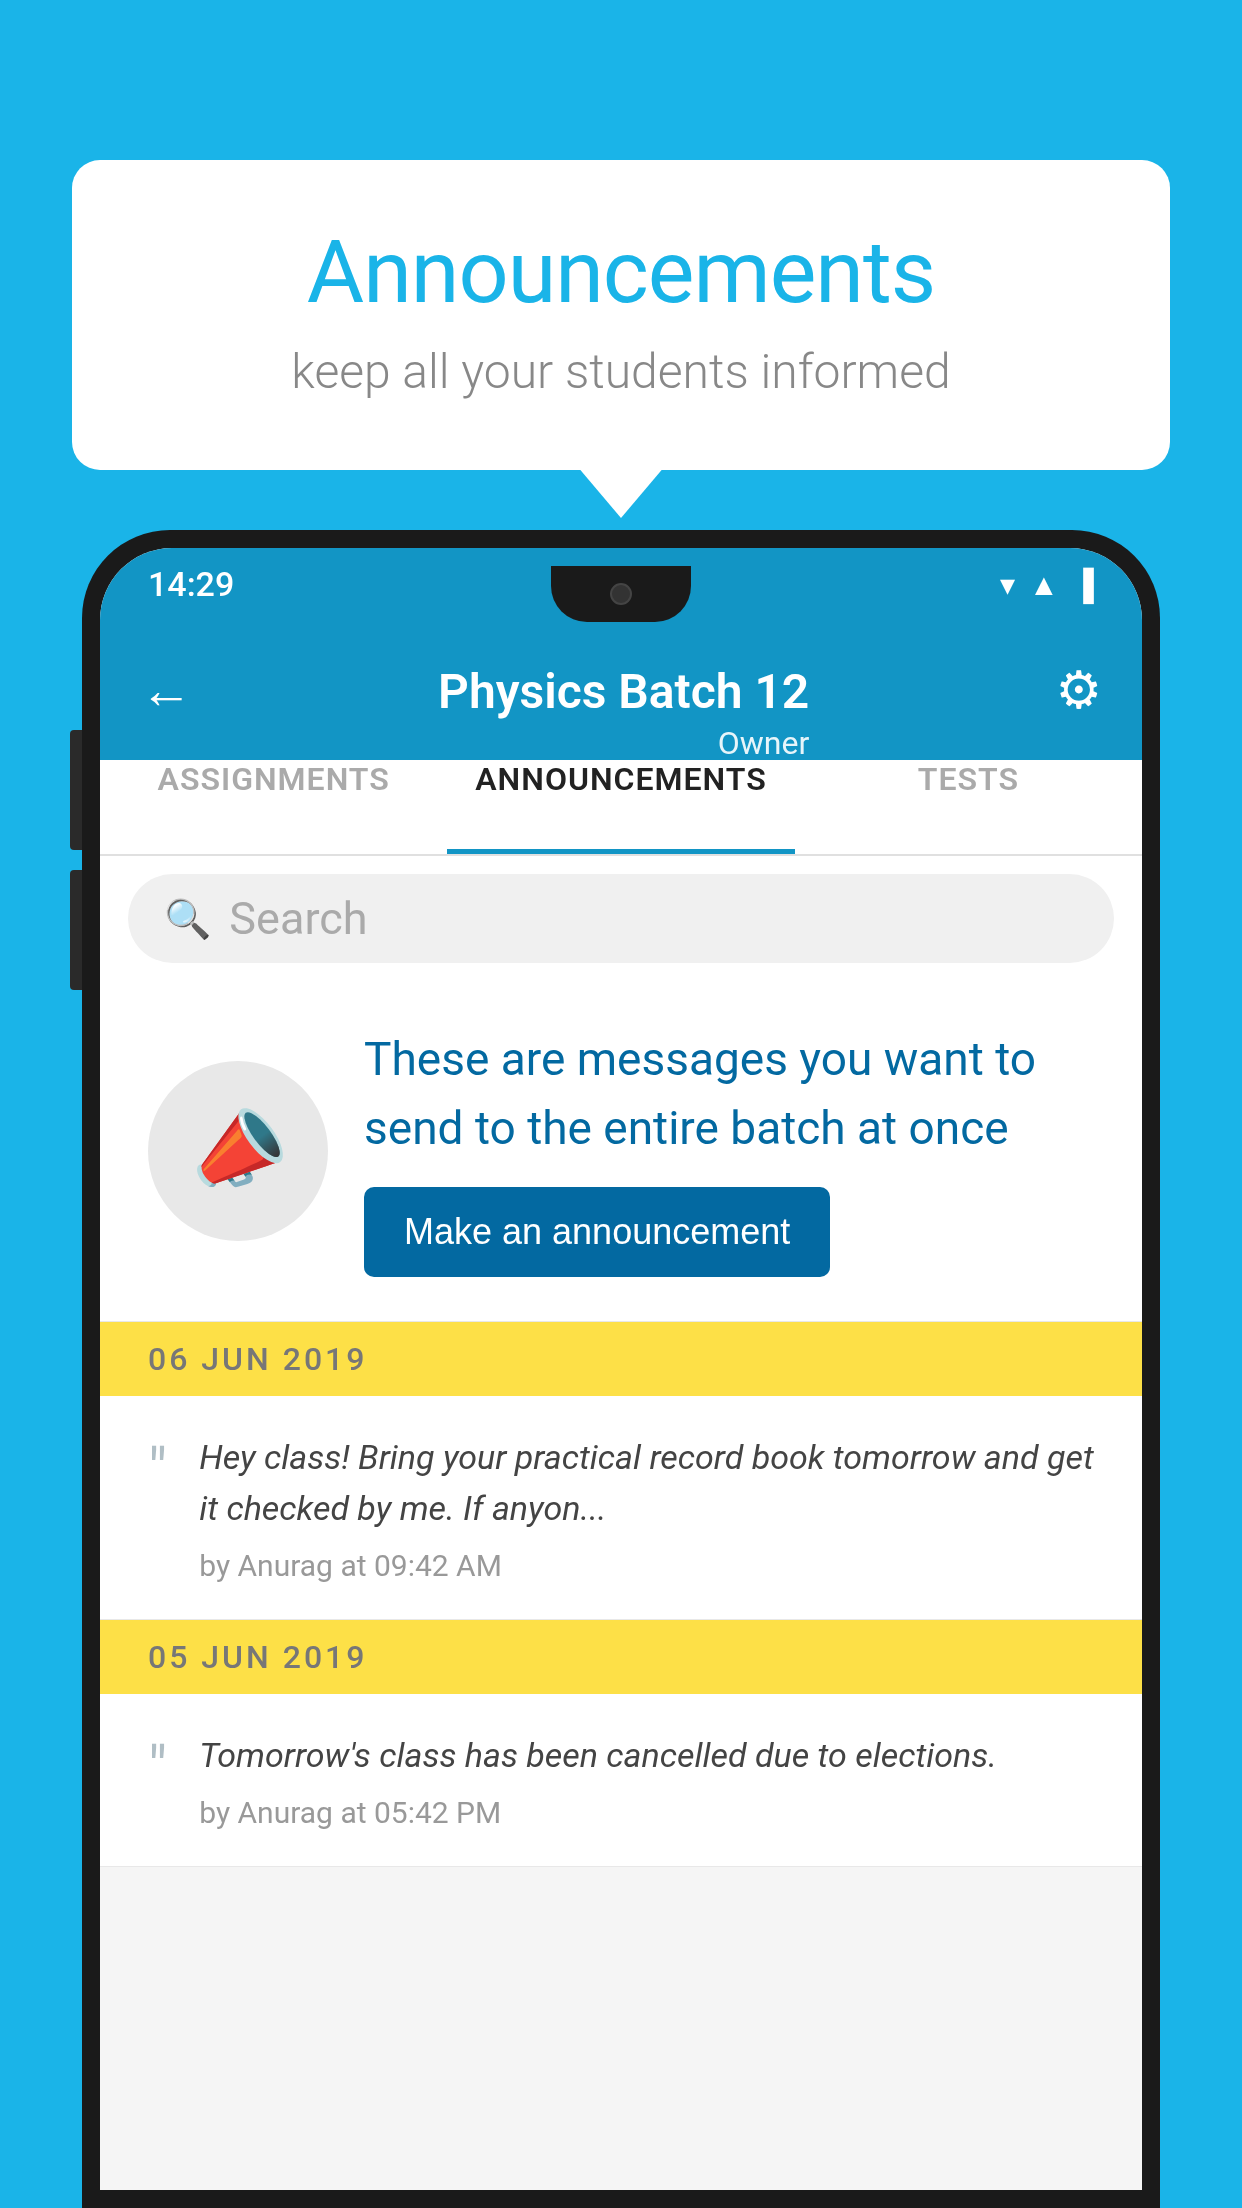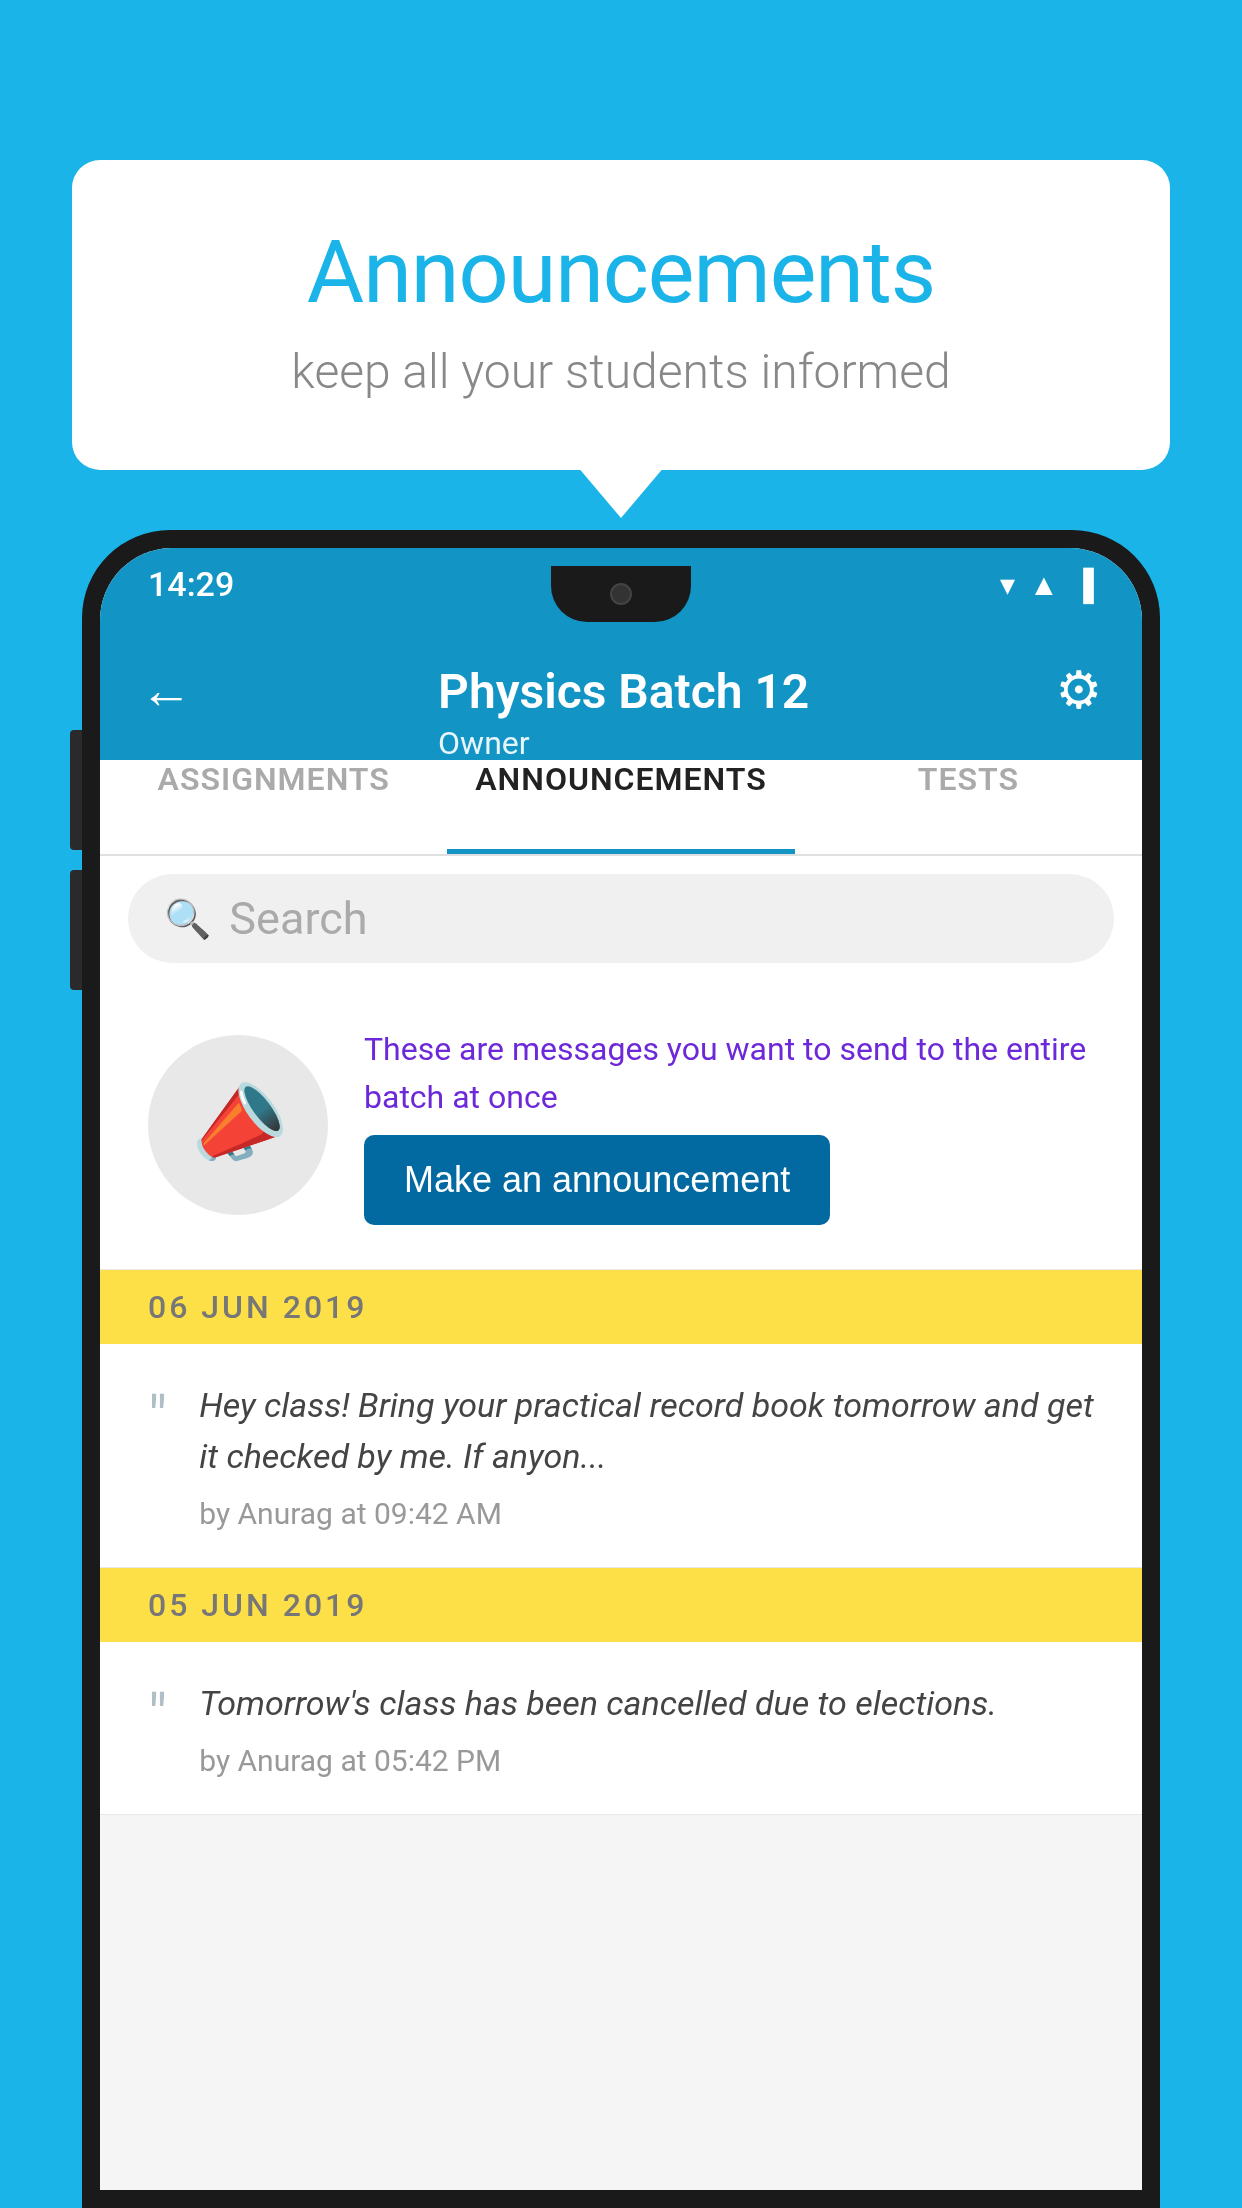--- a/index.html
+++ b/index.html
@@ -131,21 +131,21 @@
       align-items: center;
       padding: 0 40px;
       justify-content: space-between;
     }
     .header-back {
       color: white;
       font-size: 52px;
       cursor: pointer;
     }
     .header-center {
-      text-align: left;
+      text-align: right;
       margin-top: 44px;
     }
     .header-title {
       color: white;
       font-size: 48px;
       font-weight: 600;
     }
     .header-subtitle {
       color: rgba(255,255,255,0.9);
       font-size: 32px;
@@ -240,24 +240,24 @@
     }
     .megaphone-icon {
       font-size: 80px;
       color: #607d8b;
       transform: rotate(-15deg);
     }
     .promo-right {
       flex: 1;
     }
     .promo-description {
-      font-size: 32px;
-      color: #6d28d9;
+      font-size: 46px;
+      color: #0369a1;
       line-height: 1.5;
-      margin-bottom: 14px;
+      margin-bottom: 24px;
     }
     .make-announcement-btn {
       background: #0369a1;
       color: white;
       border: none;
       border-radius: 10px;
       padding: 24px 40px;
       font-size: 36px;
       font-weight: 500;
       cursor: pointer;

